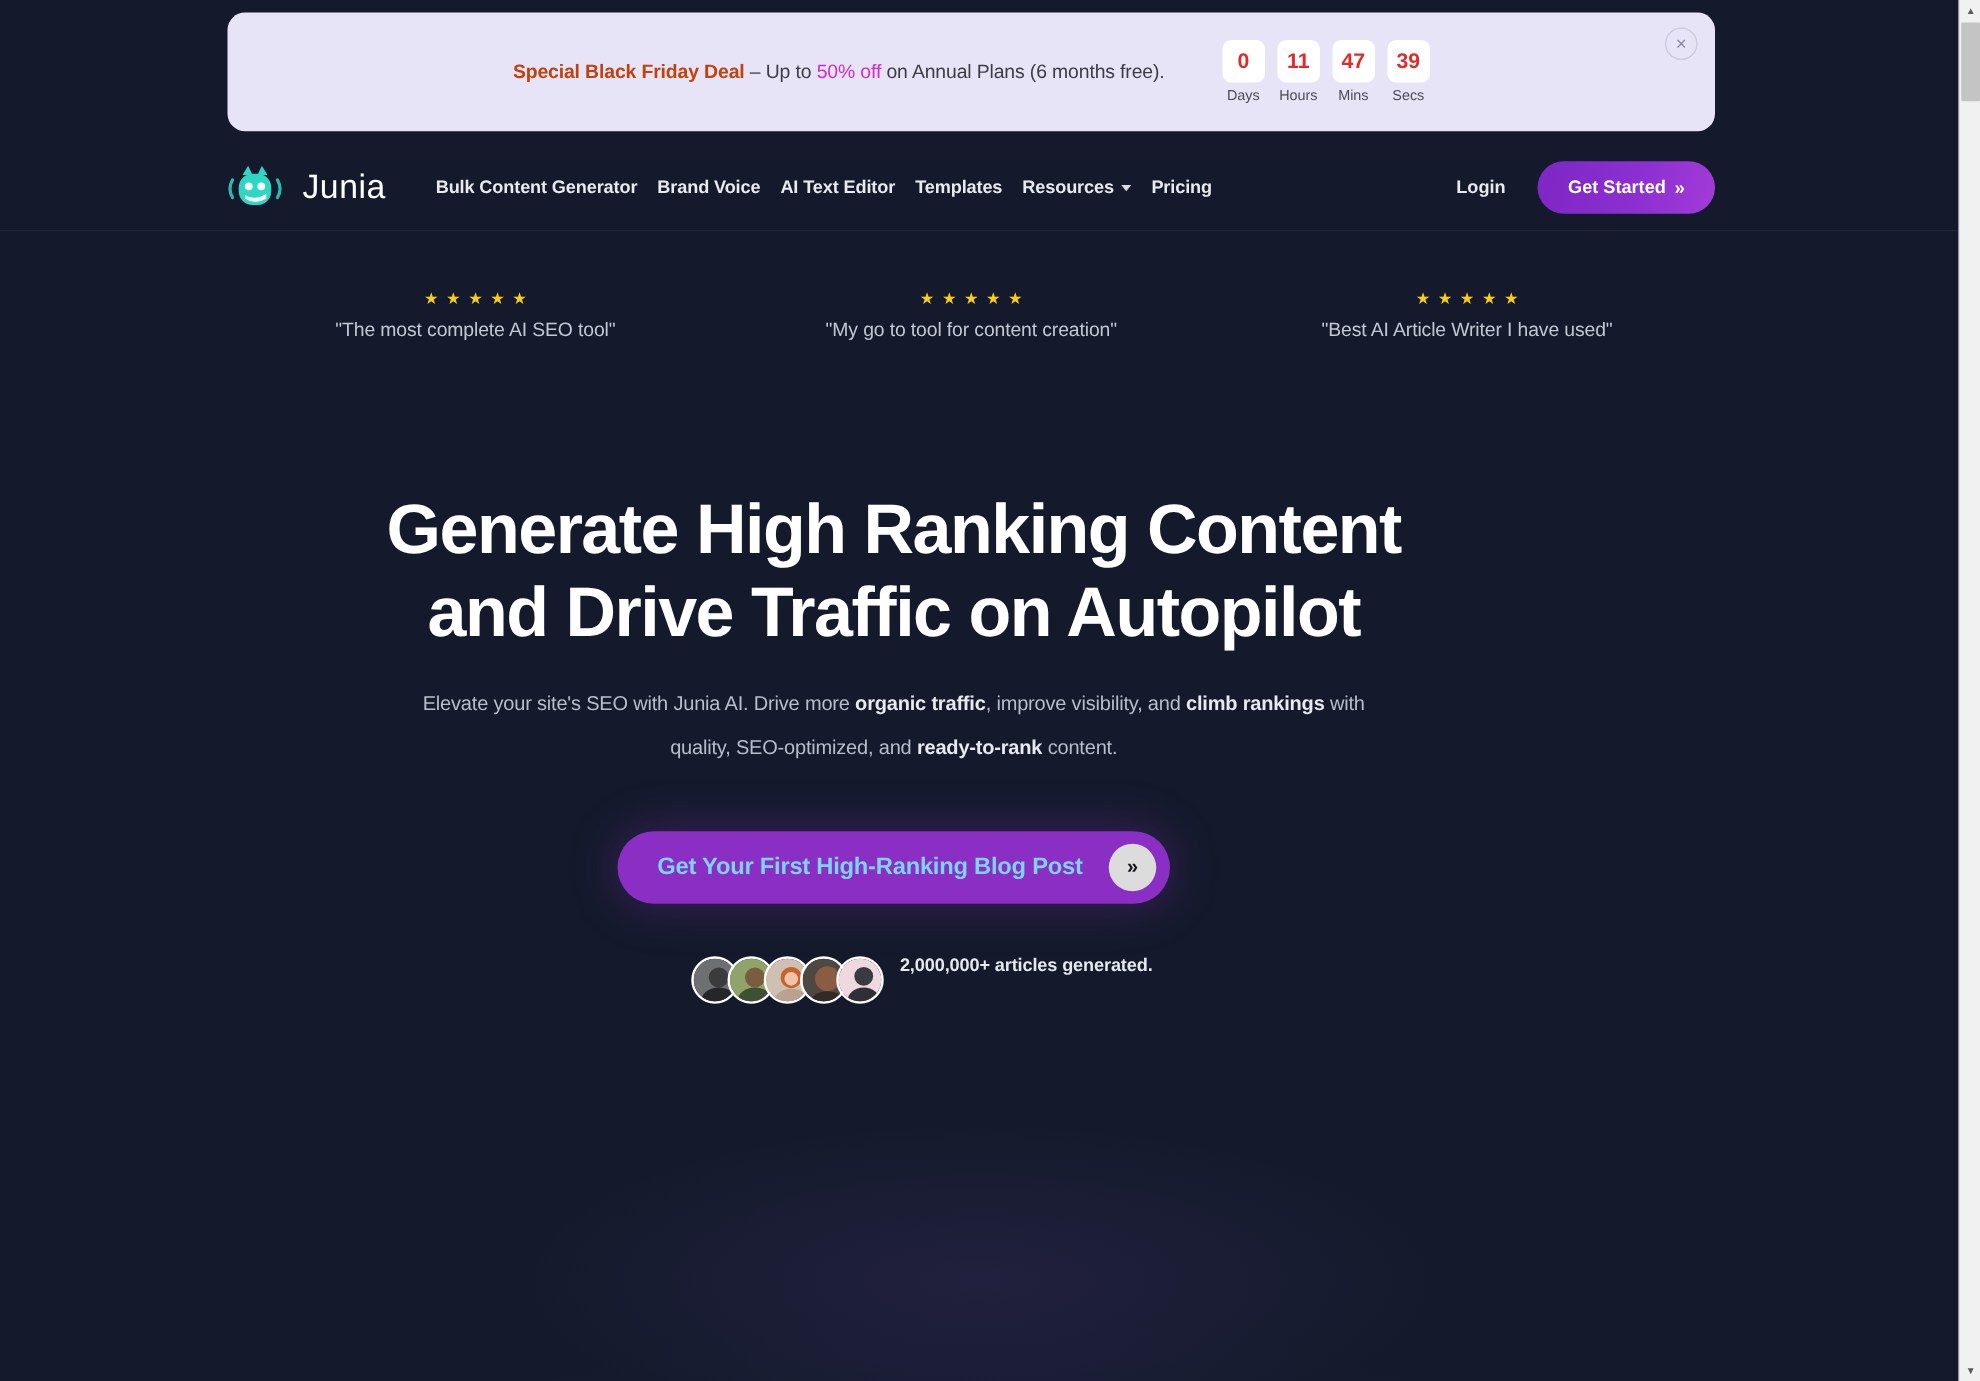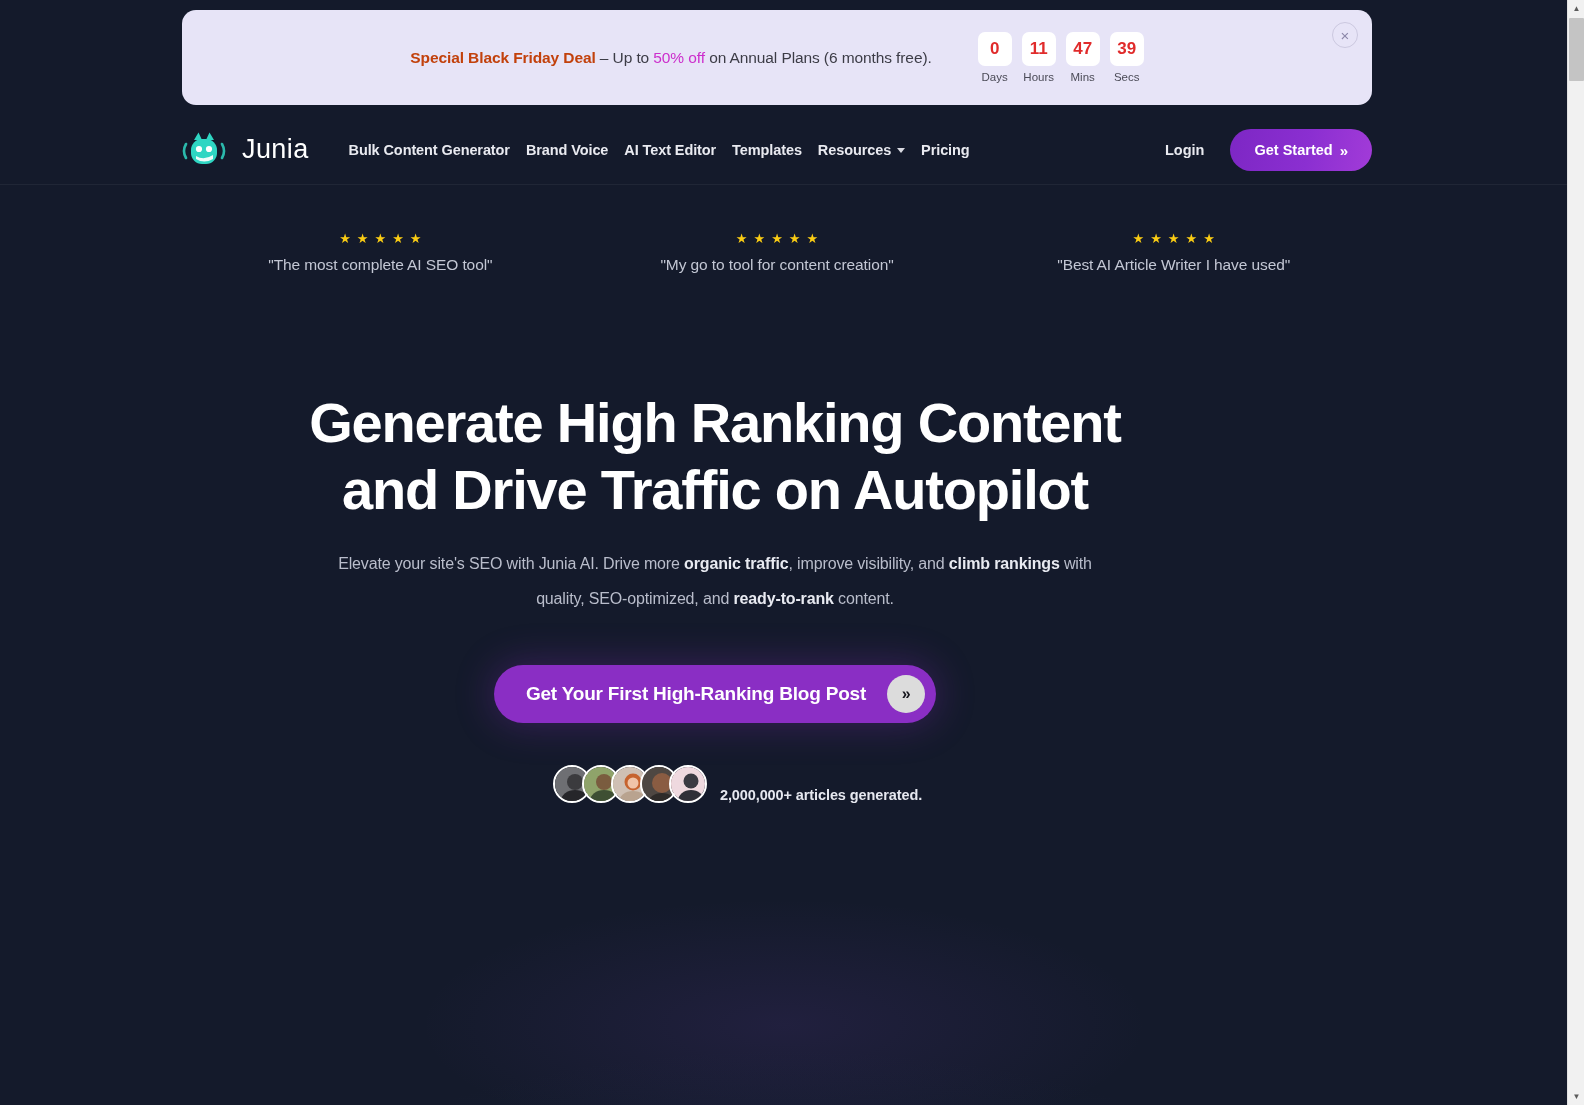--- a/index.html
+++ b/index.html
@@ -235,40 +235,40 @@
     display: flex;
     align-items: center;
     gap: 21px;
     cursor: pointer;
     font-family: inherit;
     box-shadow: 0 0 38px 2px rgba(138,46,196,0.30);
   }
   .cta-label {
     font-size: 19px;
     font-weight: bold;
-    color: #ffffff;
+    color: #7dd3fc;
     letter-spacing: -0.2px;
   }
   .cta-circle {
     width: 38px; height: 38px;
     border-radius: 50%;
     background: #dcdcdc;
     display: flex;
     align-items: center;
     justify-content: center;
     color: #15151c;
     font-size: 16px;
     font-weight: bold;
   }
 
   
   .proof {
     margin-top: 42px;
     display: flex;
-    align-items: flex-end;
+    align-items: flex-start;
     justify-content: center;
     gap: 13px;
     margin-left: 45px;
   }
   .avatars { display: flex; }
   .avatar {
     width: 38px; height: 38px;
     border-radius: 50%;
     border: 2.5px solid #ffffff;
     margin-left: -9px;

